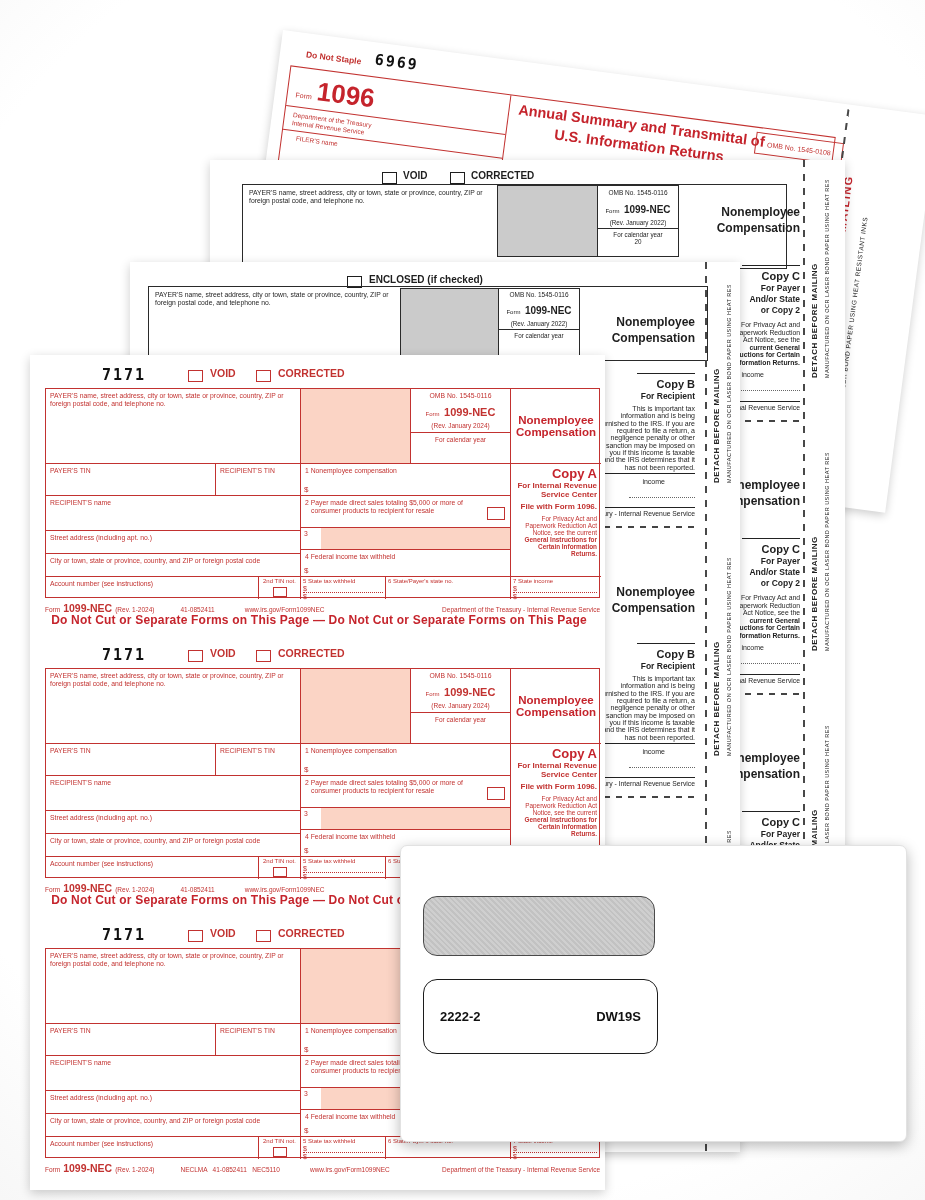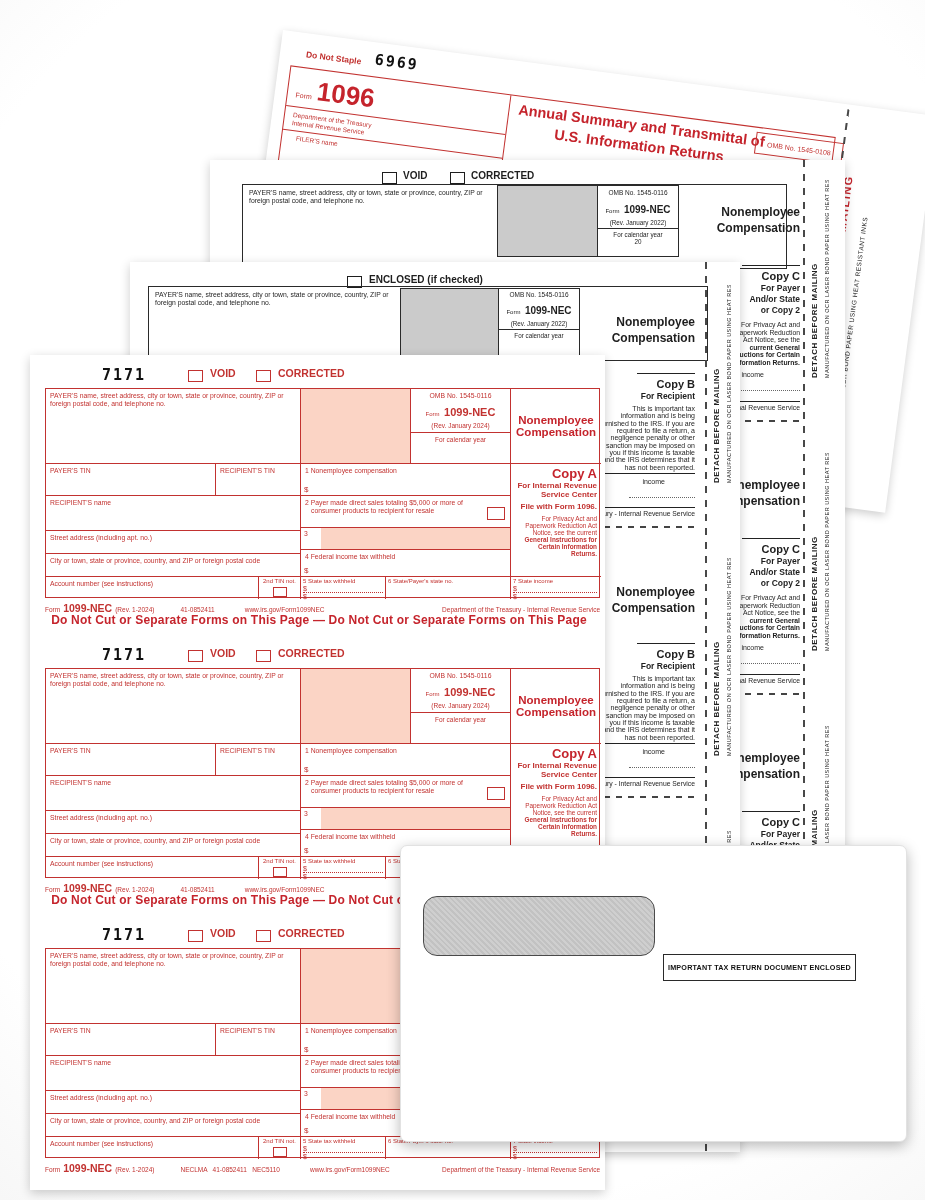--- a/index.html
+++ b/index.html
@@ -641,16 +641,19 @@
     <span style="margin-left:26px;white-space:pre;">NECLMA   41-0852411   NEC5110</span>
     <span style="margin-left:30px;">www.irs.gov/Form1099NEC</span>
     <span style="margin-left:auto;">Department of the Treasury - Internal Revenue Service</span>
   </div>
 
 </div>
     </div>
 
   <div class="envelope" style="z-index:5;">
     <div class="env-window-top"></div>
-    <div class="env-notice">IMPORTANT TAX RETURN DOCUMENT ENCLOSED</div>
+    <div class="env-window-bottom">
+      <span>2222-2</span>
+      <span>DW19S</span>
+    </div>
   </div>
 
 </div>
 
 </body></html>

